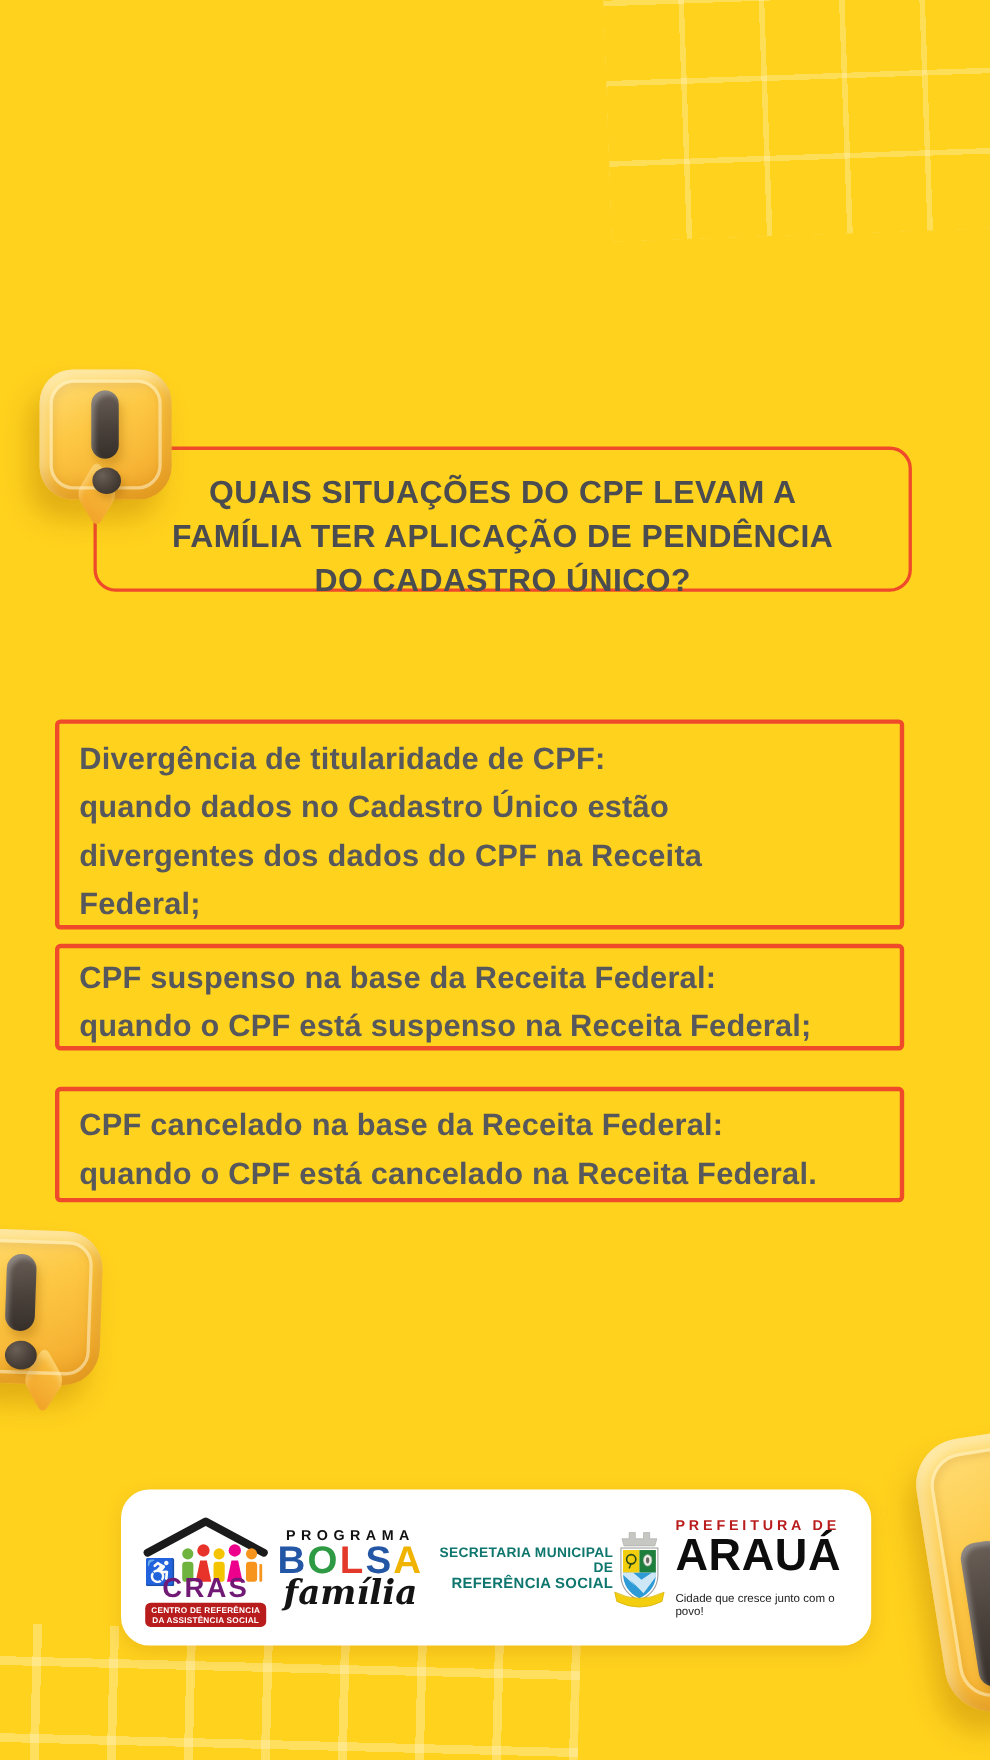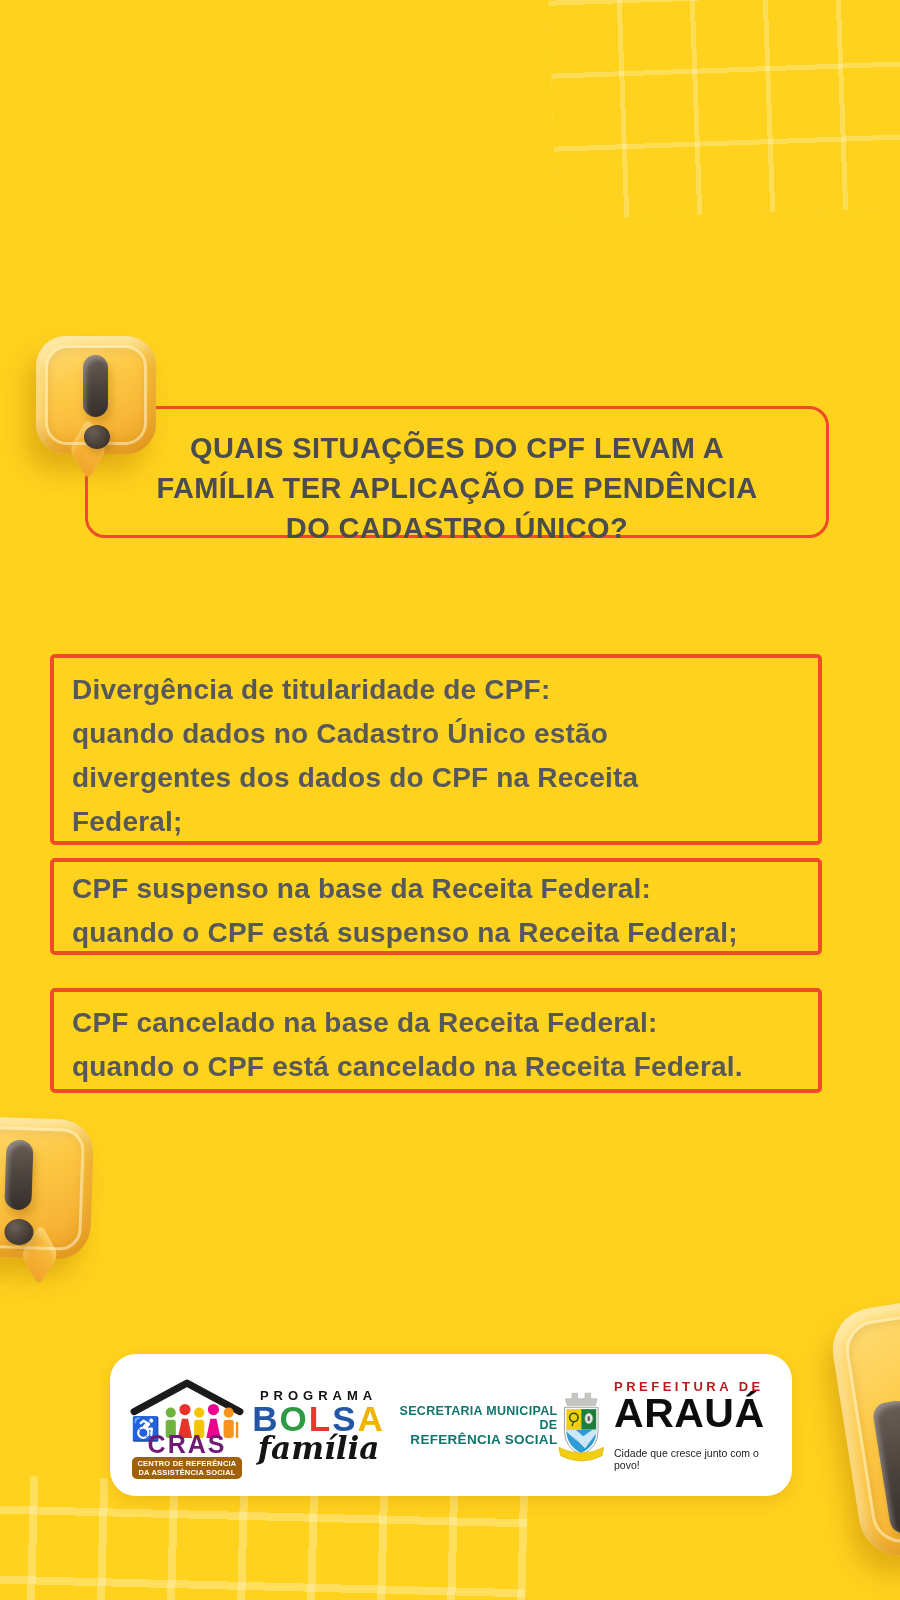--- a/index.html
+++ b/index.html
@@ -108,21 +108,21 @@
     display:flex; align-items:center; justify-content:space-between;
     padding:0 22px 0 16px;
     box-shadow:0 6px 16px rgba(180,120,10,.22);
   }
   .logo-block { display:flex; flex-direction:column; align-items:center; }
 
   
   #cras-logo { width:122px; margin-top:4px; }
   #cras-name { font-size:25px; font-weight:900; letter-spacing:2px; color:#701a75; line-height:20px; margin-top:-8px; }
   #cras-banner {
-    margin-top:3px; background:#a16207; color:#fff; border-radius:5px;
+    margin-top:3px; background:#b91c1c; color:#fff; border-radius:5px;
     font-size:7.5px; font-weight:700; line-height:1.25; text-align:center;
     padding:2px 5px; white-space:pre-line; letter-spacing:.2px;
   }
 
   
   #bolsa-logo { width:158px; }
   #bolsa-programa { font-size:13px; font-weight:800; letter-spacing:5px; color:#111; }
   #bolsa-letters { font-size:35px; font-weight:900; letter-spacing:2px; line-height:32px; }
   #bolsa-letters .lb { color:#2456A6; } #bolsa-letters .lo { color:#2E9B44; }
   #bolsa-letters .ll { color:#E3392B; } #bolsa-letters .ls { color:#2456A6; }

